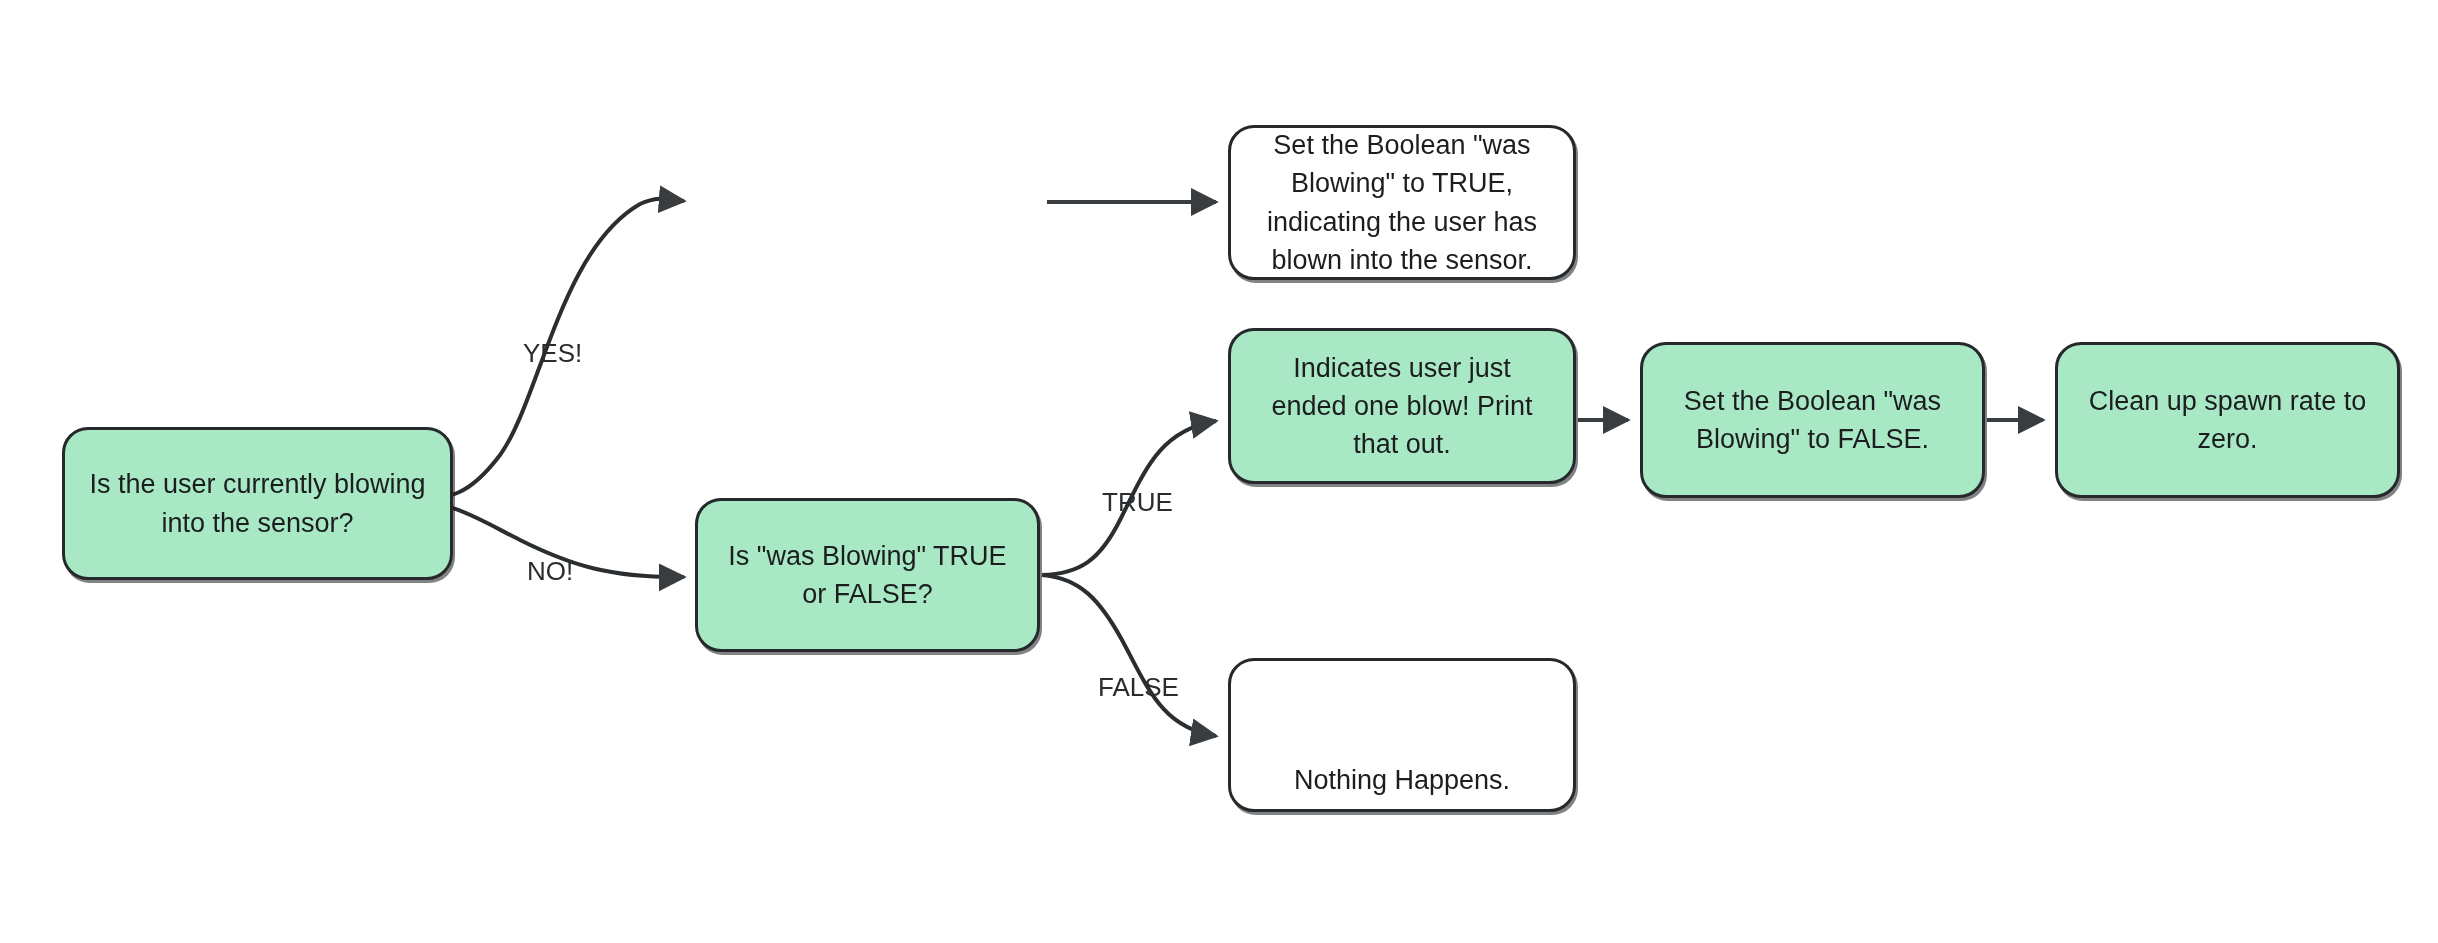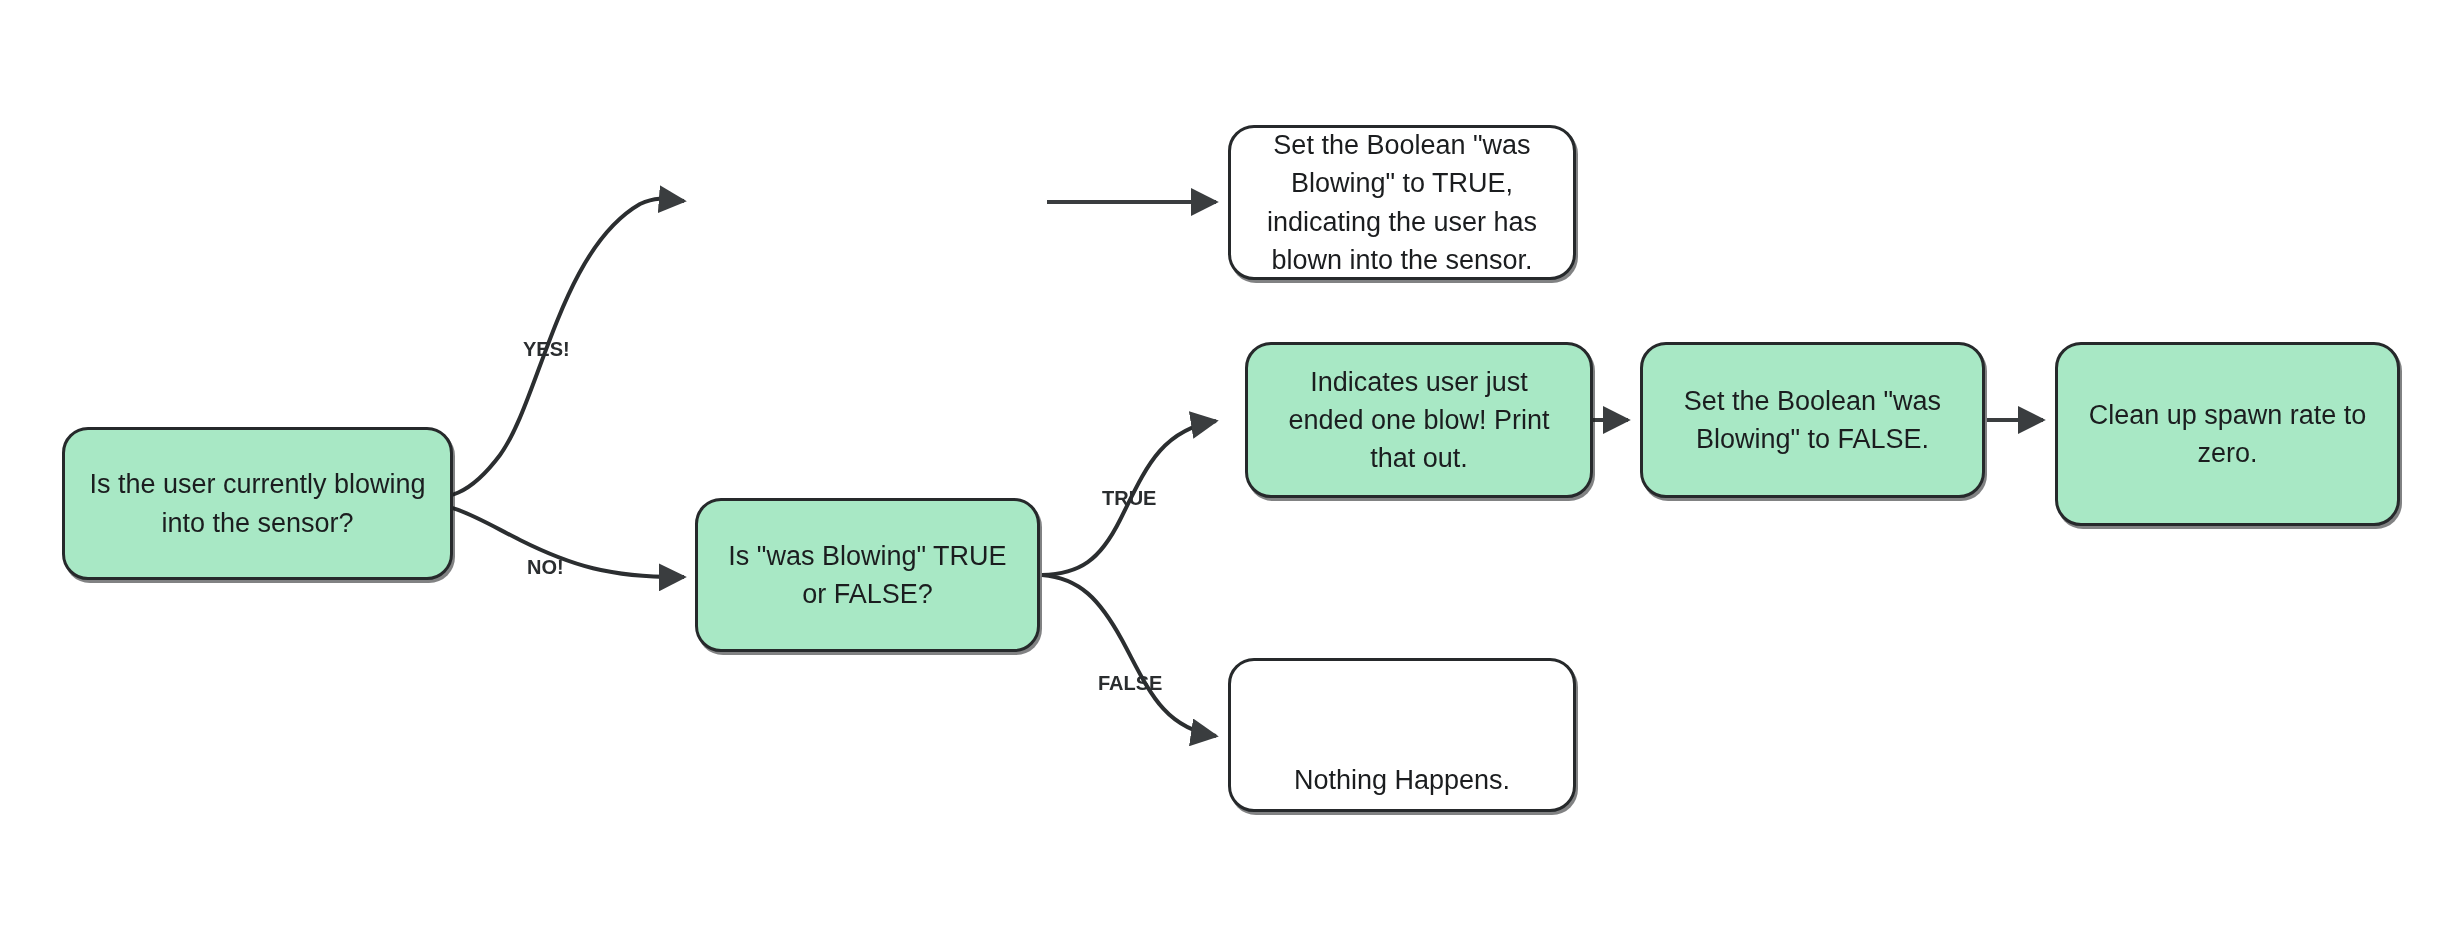--- a/index.html
+++ b/index.html
@@ -39,25 +39,24 @@
     line-height: 1.42;
     padding: 10px 24px;
     box-shadow: 2px 3px 0 rgba(25,27,29,0.55);
   }
   .node.green { background: #a8e8c5; }
   .node.white { background: #ffffff; }
   .node .label { display: block; width: 100%; }
 
   .edge-label {
     position: absolute;
-    font-size: 20px;
+    font-size: 26px;
     color: #2a2d2f;
     white-space: nowrap;
     background: transparent;
-    font-weight: bold;
   }
 </style>
 </head>
 <body>
 
 <div id="canvas">
 
   <svg id="edges" viewBox="0 0 2438 943" xmlns="http://www.w3.org/2000/svg">
     <defs>
       <marker id="arrow" viewBox="0 0 10 10" refX="9" refY="5" markerWidth="7" markerHeight="7" orient="auto-start-reverse">
@@ -86,29 +85,29 @@
 
 
   <div class="node white" id="node-set-true" style="left:1228px; top:125px; width:348px; height:155px;">
     <span class="label">Set the Boolean "was Blowing" to TRUE, indicating the user has blown into the sensor.</span>
   </div>
 
   <div class="node green" id="node-was-blowing-check" style="left:695px; top:498px; width:345px; height:154px;">
     <span class="label">Is "was Blowing" TRUE or FALSE?</span>
   </div>
 
-  <div class="node green" id="node-ended-blow" style="left:1228px; top:342px; width:348px; height:156px;margin-left:17px;">
+  <div class="node green" id="node-ended-blow" style="left:1228px; top:328px; width:348px; height:156px;">
     <span class="label">Indicates user just ended one blow! Print that out.</span>
   </div>
 
   <div class="node green" id="node-set-false" style="left:1640px; top:342px; width:345px; height:156px;">
     <span class="label">Set the Boolean "was Blowing" to FALSE.</span>
   </div>
 
-  <div class="node green" id="node-clean-spawn" style="left:2055px; top:342px; width:345px; height:184px;align-items:center;">
+  <div class="node green" id="node-clean-spawn" style="left:2055px; top:342px; width:345px; height:156px;align-items:center;">
     <span class="label">Clean up spawn rate to zero.</span>
   </div>
 
   <div class="node white" id="node-nothing-happens" style="left:1228px; top:658px; width:348px; height:154px;align-items:flex-end;">
     <span class="label">Nothing Happens.</span>
   </div>
 
   <div class="edge-label" style="left:523px; top:338px;">YES!</div>
 
   <div class="edge-label" style="left:527px; top:556px;">NO!</div>

